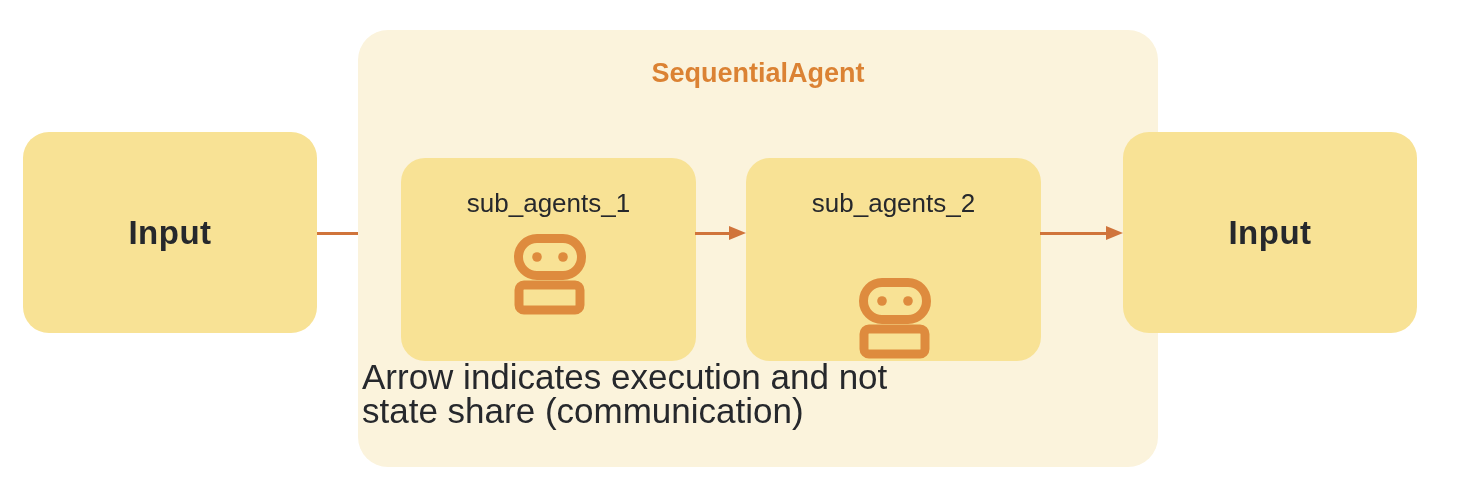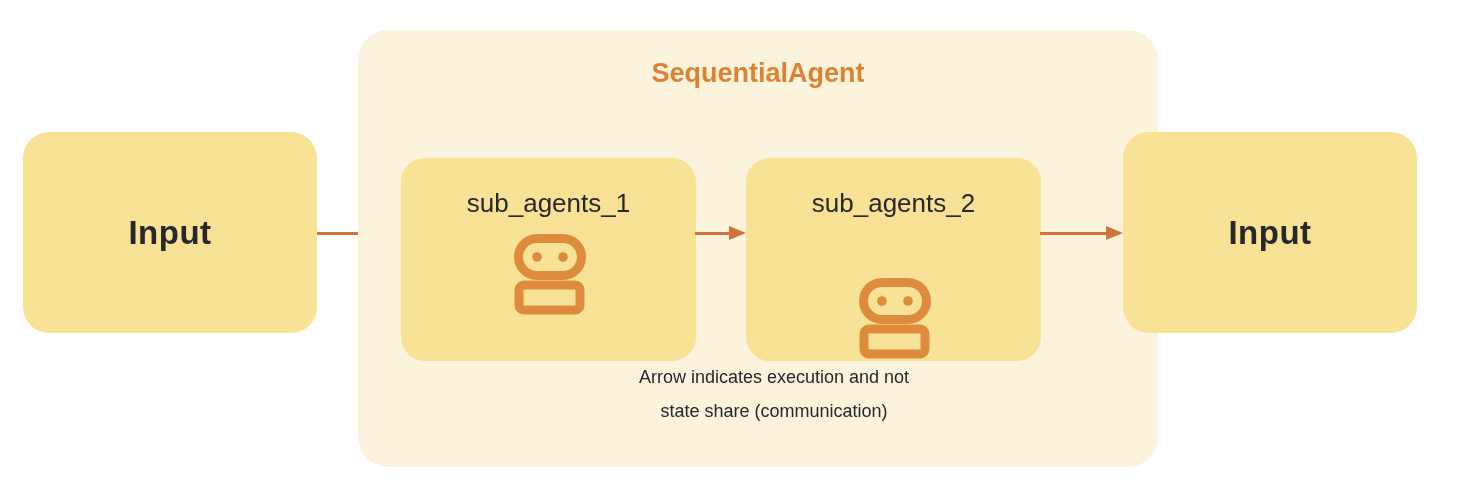--- a/index.html
+++ b/index.html
@@ -81,24 +81,24 @@
     font-weight:400;
     color:var(--text-dark);
   }
   .robot{
     margin-top:14px;
     display:block;
   }
   .caption{
     position:absolute;
     top:330px;
-    left:16px;
+    left:4px;
     width:100%;
-    text-align:center;
-    font-size:18px;
+    text-align:left;
+    font-size:35px;
     line-height:34px;
     font-weight:400;
     color:var(--text-dark);
   }
   .arrow{
     position:absolute;
     top:226px;
     height:14px;
     display:flex;
     align-items:center;

